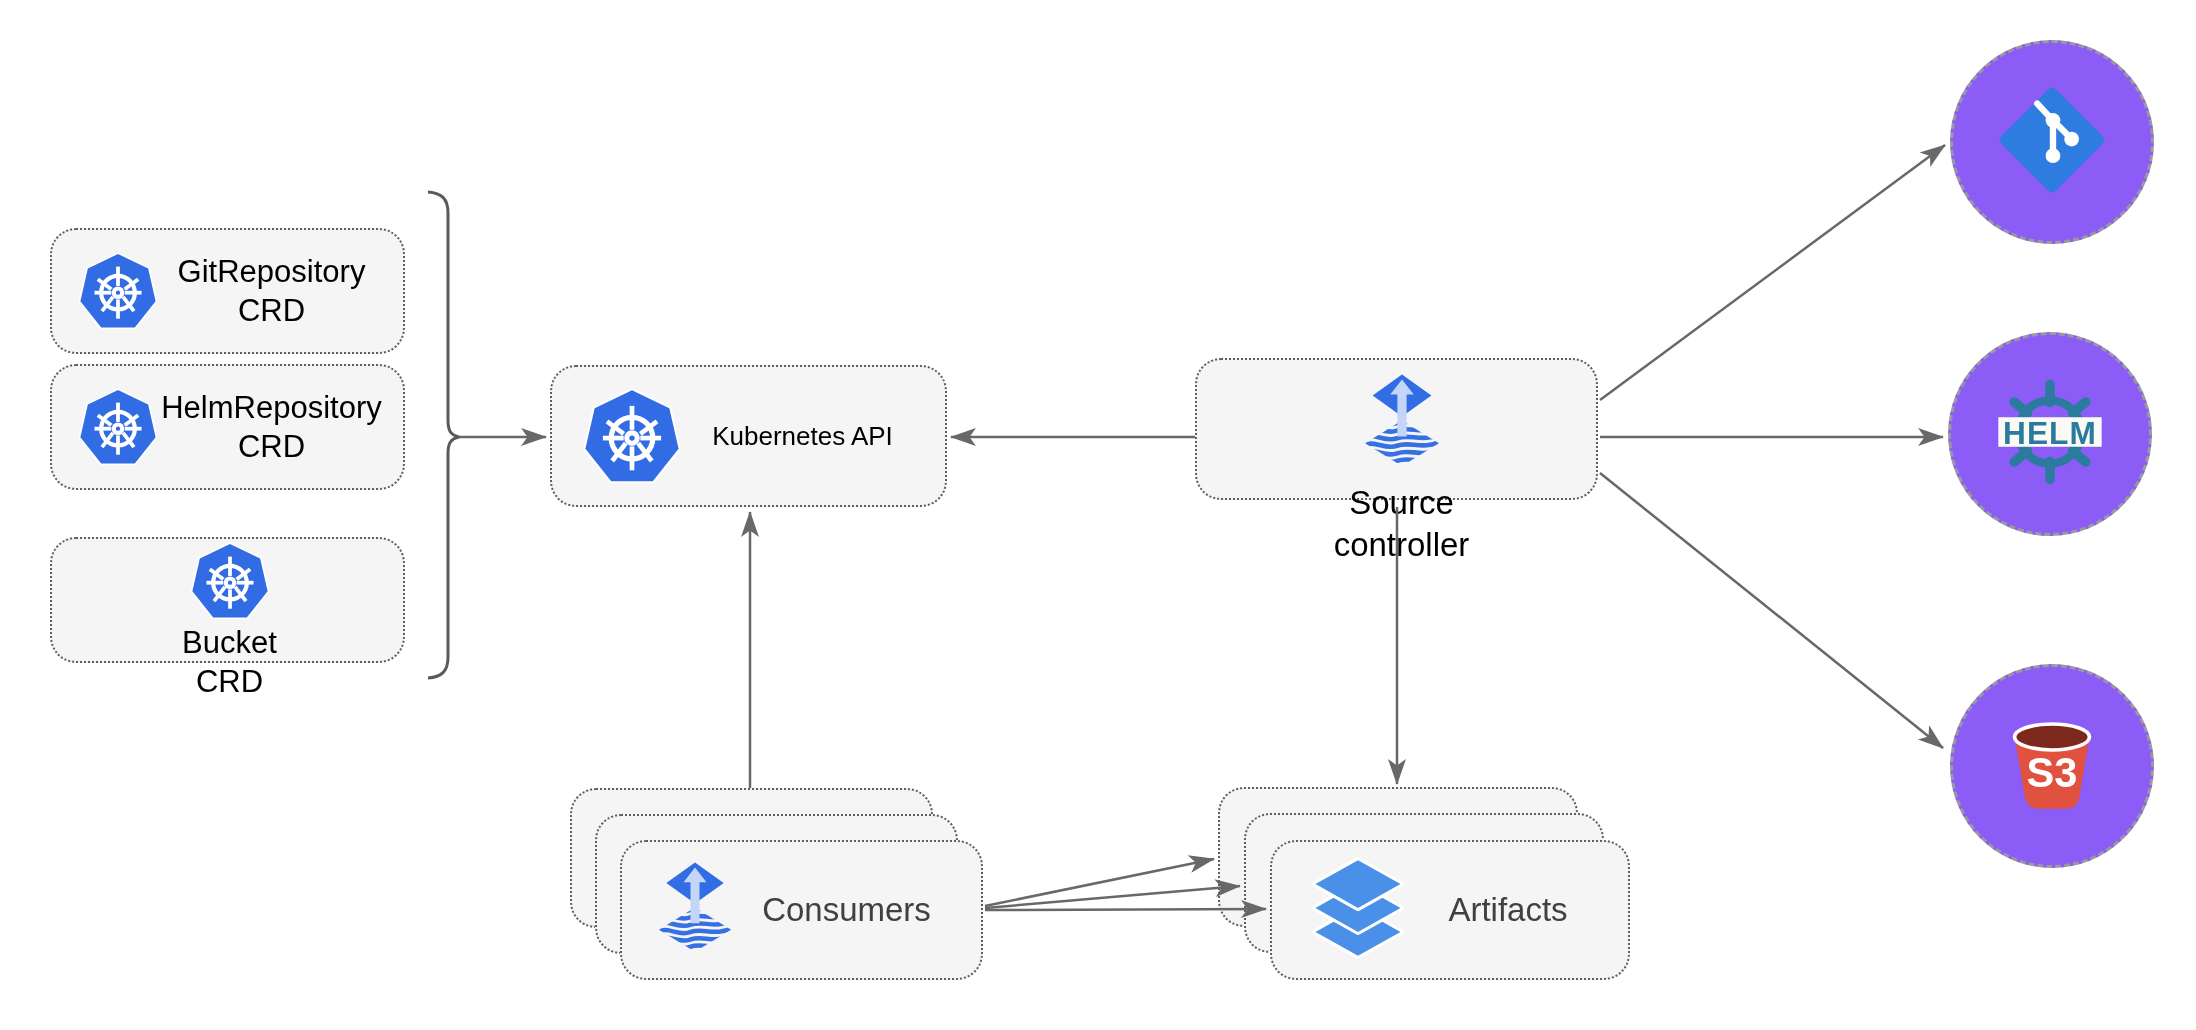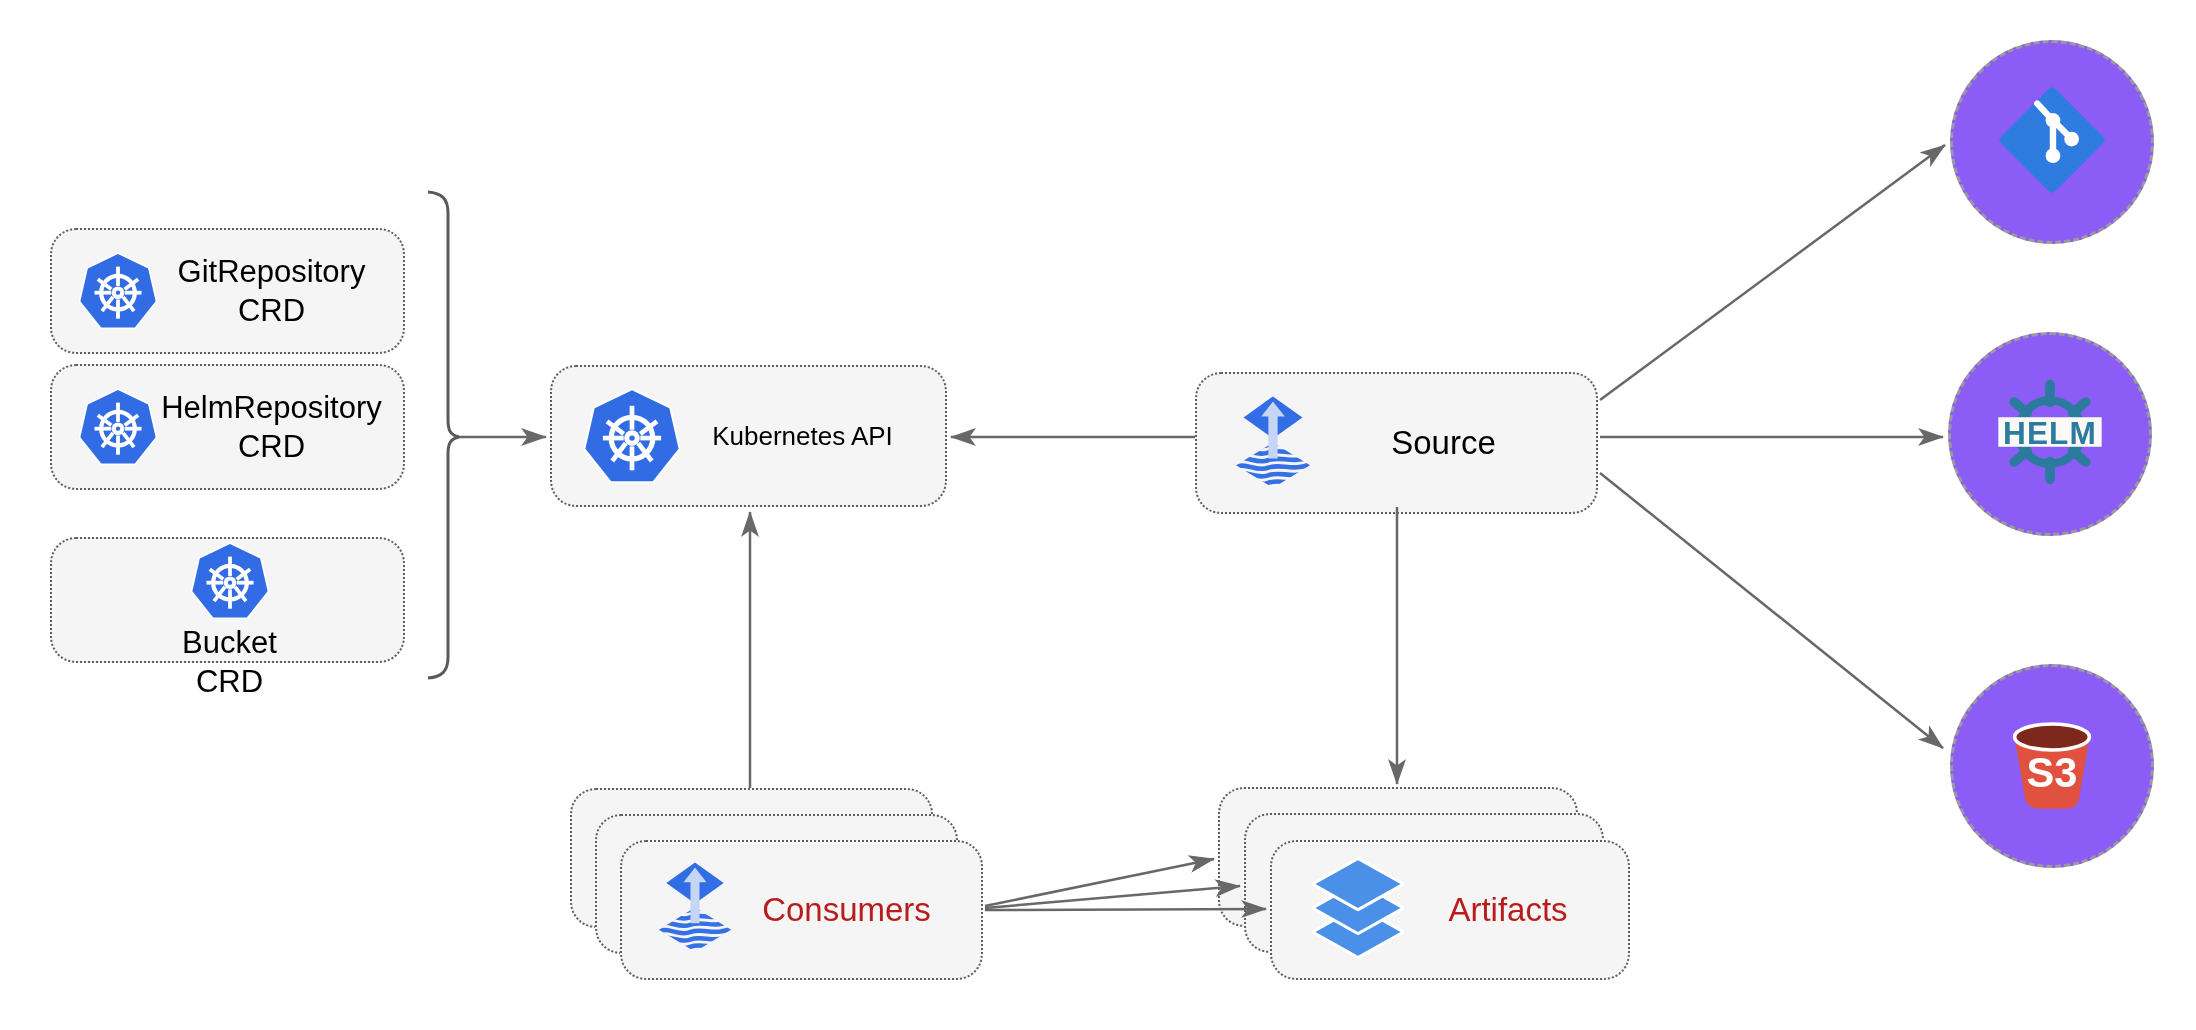--- a/index.html
+++ b/index.html
@@ -15,27 +15,27 @@
   .node .lbl{flex:1 1 auto;text-align:center;color:#000000;font-size:31px;line-height:1.26;}
 
   .crd{left:50px;width:355px;height:126px;padding:0 20px 0 24px;}
   #crd-git{top:228px;}
   #crd-helm{top:364px;}
   #crd-bucket{top:537px;flex-direction:column;}
 
   #k8s-api{left:550px;top:365px;width:397px;height:142px;padding:0 24px 0 28px;}
   #k8s-api .lbl{font-size:26px;}
 
-  #source-controller{left:1195px;top:372px;width:403px;height:142px;padding:0 24px 0 34px;}
+  #source-controller{left:1195px;top:358px;width:403px;height:142px;padding:0 24px 0 34px;flex-direction:column;}
   #source-controller .lbl{font-size:33px;}
 
   .stackbox{position:absolute;box-sizing:border-box;background:#f5f5f5;
     border:2.5px dotted #5e5e5e;border-radius:26px;}
   .stackfront{display:flex;align-items:center;padding:0 24px 0 32px;}
-  .stackfront .lbl{flex:1 1 auto;text-align:center;color:#b91c1c;font-size:33px;}
+  .stackfront .lbl{flex:1 1 auto;text-align:center;color:#404040;font-size:33px;}
 
   .ext{
     position:absolute;width:204px;height:204px;box-sizing:border-box;
     border:3px dashed #9a9a9a;border-radius:50%;background:#8b5cf6;
     display:flex;align-items:center;justify-content:center;
   }
   #ext-git{left:1950px;top:40px;}
   #ext-helm{left:1948px;top:332px;}
   #ext-s3{left:1950px;top:664px;}
 
@@ -156,20 +156,21 @@
           <path d="M2,80 c 14,-12 26,4 42,-2 c 16,-6 30,6 54,-6"></path>
           <path d="M2,89 c 14,-12 26,4 42,-2 c 16,-6 30,6 54,-6"></path>
           <path d="M2,98 c 14,-12 26,4 42,-2 c 16,-6 30,6 54,-6"></path>
           <path d="M2,107 c 14,-12 26,4 42,-2 c 16,-6 30,6 54,-6"></path>
         </g>
         <polygon points="50,8 64,26 55.5,26 55.5,76 44.5,76 44.5,26 36,26" fill="#c4d5f6"></polygon>
       </svg>
     </span>
     <div class="lbl">
       <div>Source</div>
+      <div>controller</div>
     </div>
   </div>
 
   <div class="stackbox" style="left:570px;top:788px;width:363px;height:140px;"></div>
   <div class="stackbox" style="left:595px;top:814px;width:363px;height:140px;"></div>
   <div class="stackbox stackfront" style="left:620px;top:840px;width:363px;height:140px;">
     <span class="icon">
       <svg width="82" height="118" viewBox="0 0 100 115">
         <polygon points="50,2 85,27 50,52 15,27" fill="#316de4"></polygon>
         <clipPath id="fxw2">

